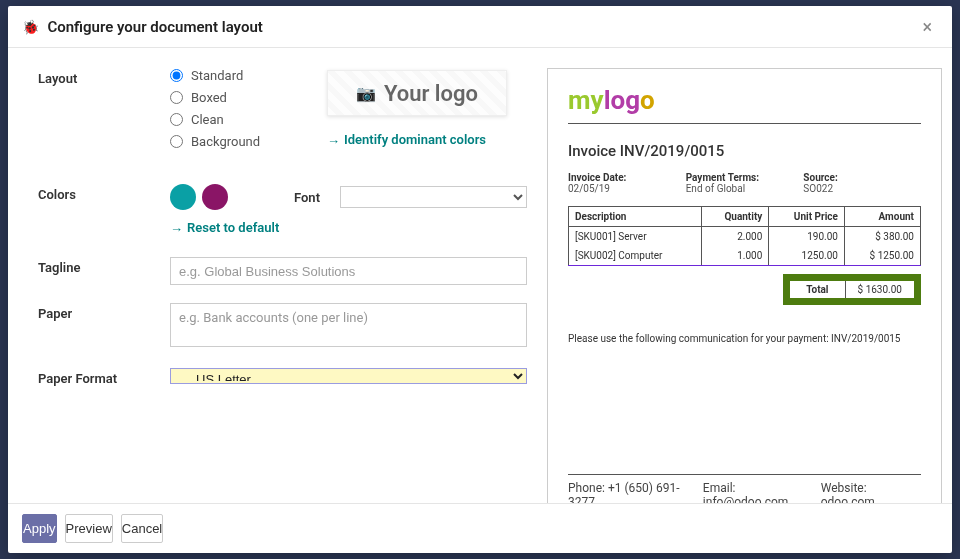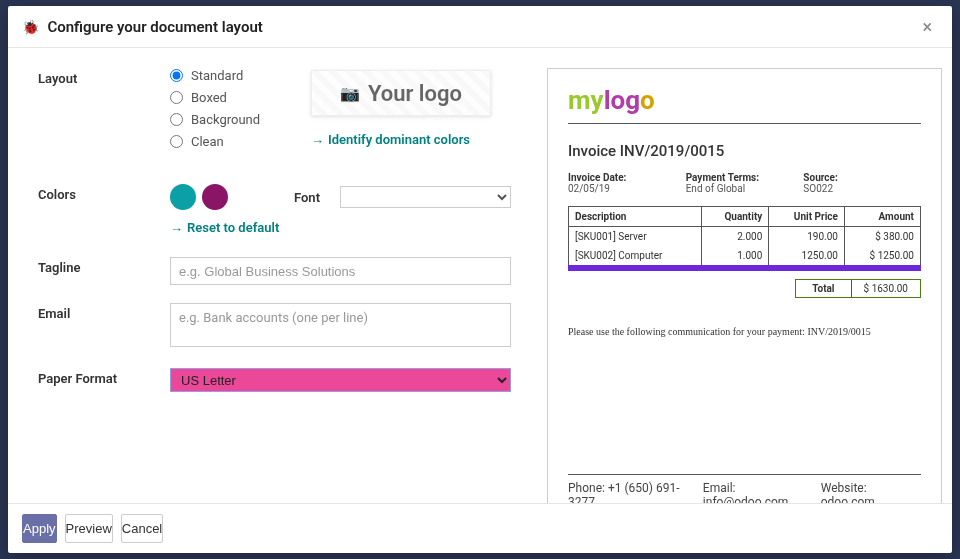--- a/index.html
+++ b/index.html
@@ -45,21 +45,20 @@
     color: #888;
     font-size: 18px;
     cursor: pointer;
     padding: 0 6px;
   }
   .modal-body {
     flex: 1;
     display: flex;
     padding: 20px 10px 10px 30px;
     overflow: hidden;
-    gap: 16px;
   }
   .form-col {
     flex: 1;
     padding-right: 20px;
   }
   .preview-col {
     width: 395px;
   }
   .form-row {
     display: flex;
@@ -119,23 +118,23 @@
   .font-select, .paper-select, .text-input, .textarea-input {
     width: 100%;
     border: 1px solid #ccc;
     font-size: 13px;
     color: #555;
   }
   .font-select { height: 22px; background: #fff; }
   .text-input { height: 28px; padding: 4px 8px; }
   .textarea-input { height: 44px; padding: 6px 8px; resize: none; font-family: inherit; }
   .paper-select {
-    height: 24px;
-    padding: 2px 6px;
-    background: #ec4899;
+    height: 16px;
+    padding: 2px 21px;
+    background: #fef9c3;
     border: 1px solid #9a9ce0;
     color: #222;
   }
   ::placeholder { color: #999; }
 
   
   .preview-card {
     border: 1px solid #ccc;
     padding: 16px 20px;
     height: 456px;
@@ -159,34 +158,34 @@
   .meta-col .mval { font-size: 10px; color: #555; }
   table.items {
     width: 100%;
     border-collapse: collapse;
     font-size: 10px;
   }
   table.items th, table.items td { padding: 4px 6px; }
   table.items th { font-weight: 700; text-align: left; border: 1px solid #555; }
   table.items th.num, table.items td.num { text-align: right; }
   table.items tbody tr td { border-left: 1px solid #555; border-right: 1px solid #555; }
-  table.items tbody tr:last-child td { border-bottom: 6px solid #6d28d9; }
+  table.items tbody tr:last-child td { border-bottom: 1px solid #6d28d9; }
   .total-row {
     display: flex;
     justify-content: flex-end;
     margin-top: 8px;
   }
   .total-box {
     display: flex;
-    border: 1px solid #4d7c0f;
+    border: 7px solid #4d7c0f;
     font-size: 10px;
   }
   .total-box .tl { padding: 3px 16px; font-weight: 700; border-right: 1px solid #555; }
   .total-box .tv { padding: 3px 12px; }
-  .comm-note { font-size: 10px; margin-top: 28px; font-family: Liberation Serif, serif; }
+  .comm-note { font-size: 10px; margin-top: 28px; }
   .preview-footer {
     position: absolute;
     left: 20px; right: 20px; bottom: 14px;
     border-top: 1px solid #555;
     padding-top: 6px;
     display: flex;
     justify-content: space-around;
     font-size: 12px;
     color: #444;
   }
@@ -236,25 +235,25 @@
               <div class="radio-opt">
                 <input type="radio" name="layout" checked="" style="">
                 <label>Standard</label>
               </div>
               <div class="radio-opt">
                 <input type="radio" name="layout" style="">
                 <label>Boxed</label>
               </div>
               <div class="radio-opt">
                 <input type="radio" name="layout" style="">
-                <label>Background</label>
+                <label>Clean</label>
               </div>
               <div class="radio-opt">
                 <input type="radio" name="layout" style="">
-                <label>Clean</label>
+                <label>Background</label>
               </div>
             </div>
           </div>
         </div>
         <div style="width:200px; padding-top:2px;">
           <div class="logo-box">
             <span class="cam">📷</span>
             <span>Your logo</span>
           </div>
           <div class="link-action">
@@ -283,21 +282,21 @@
       </div>
 
       <div class="form-row" style="margin-top:22px">
         <div class="form-label">Tagline</div>
         <div class="form-control">
           <input class="text-input" type="text" placeholder="e.g. Global Business Solutions" style="">
         </div>
       </div>
 
       <div class="form-row">
-        <div class="form-label">Email</div>
+        <div class="form-label">Paper</div>
         <div class="form-control">
           <textarea class="textarea-input" placeholder="e.g. Bank accounts (one per line)" style=""></textarea>
         </div>
       </div>
 
       <div class="form-row">
         <div class="form-label">Paper Format</div>
         <div class="form-control">
           <select class="paper-select">
             <option>US Letter</option>

